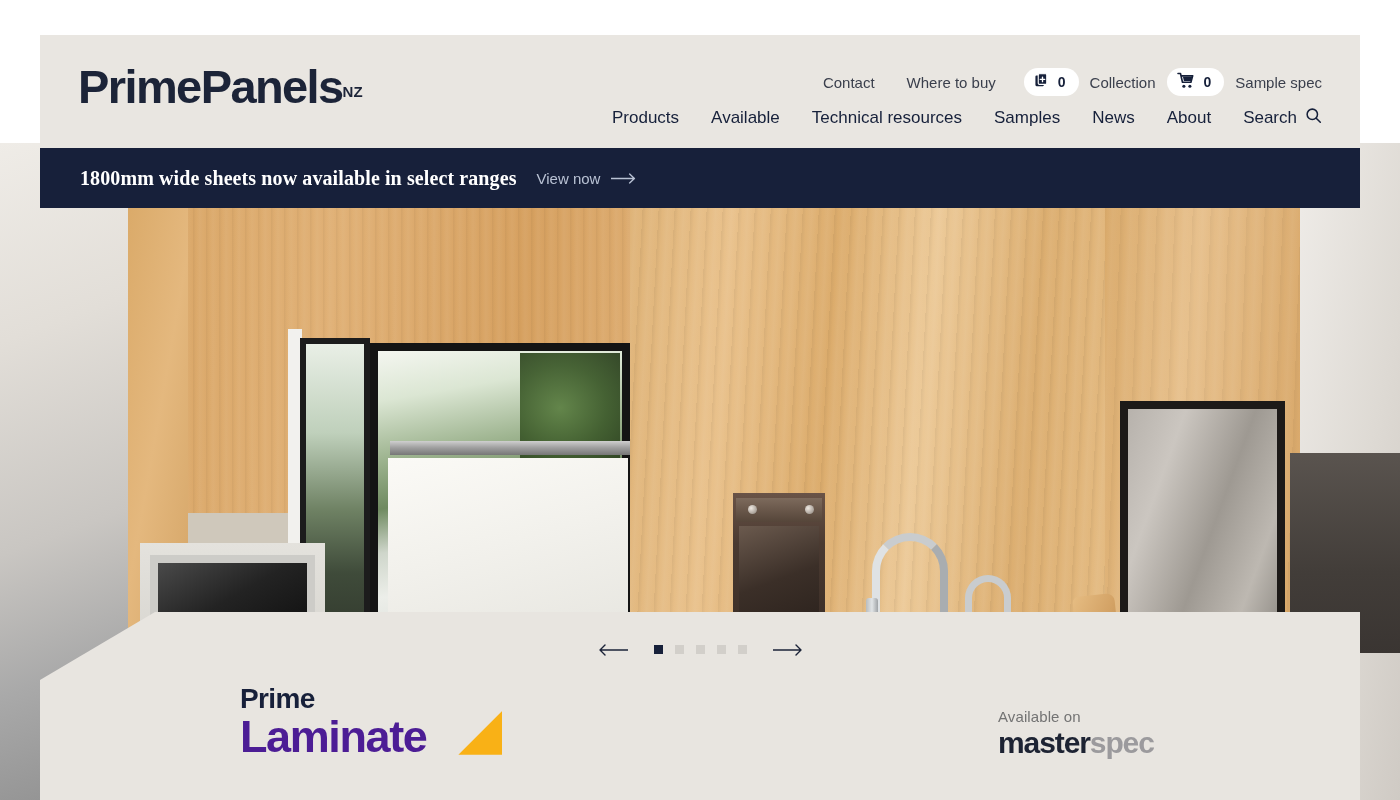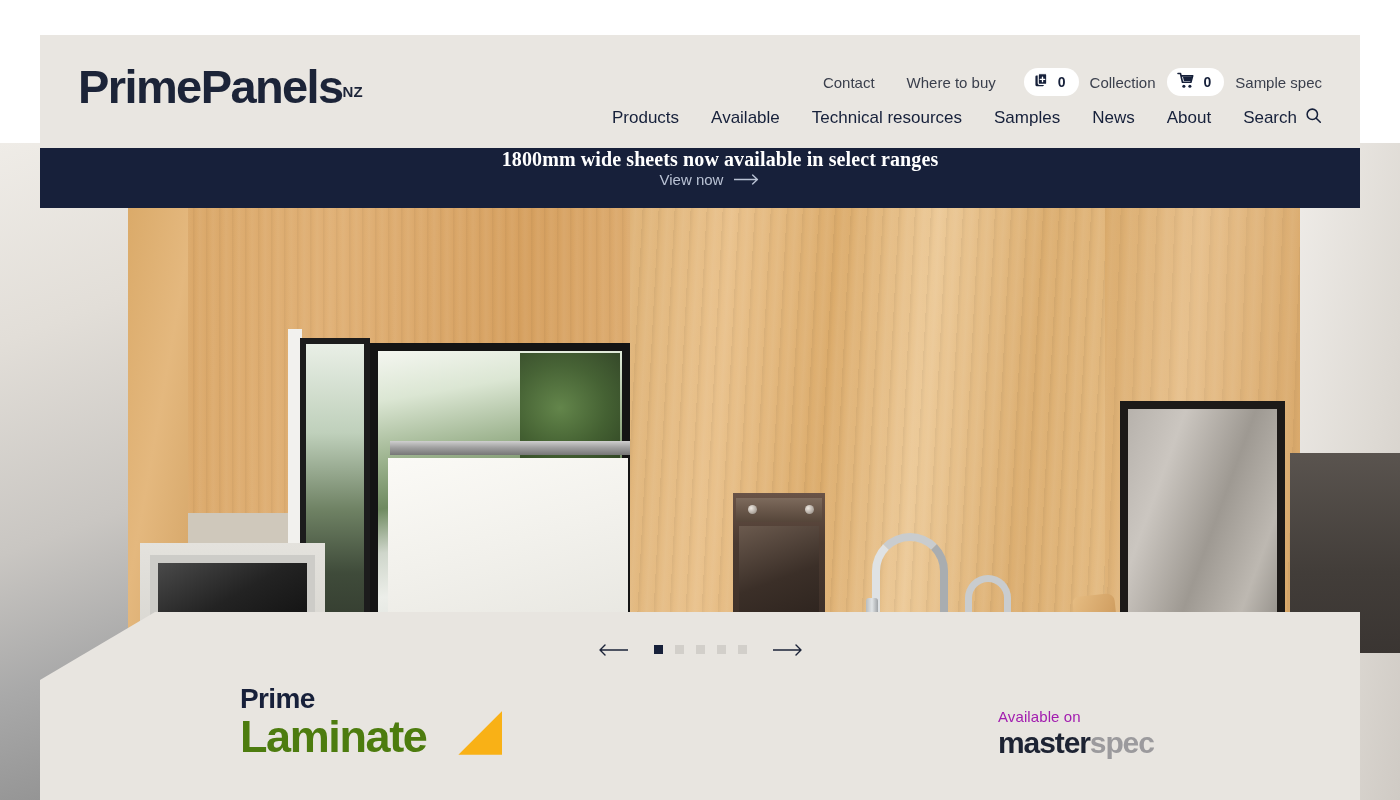--- a/index.html
+++ b/index.html
@@ -199,46 +199,46 @@
   #main-nav{
     position:absolute; right:38px; top:72px; display:flex; align-items:center; gap:0;
     font-size:17px; color:#16203a;
   }
   #main-nav .n-item{ padding:0 16px; cursor:pointer; white-space:nowrap; }
   #main-nav .n-item:last-child{ padding-right:0; display:flex; align-items:center; gap:8px; }
 
   
   #banner{
     position:absolute; left:40px; top:148px; width:1320px; height:60px;
-    background:#17203a; z-index:6; display:flex; align-items:center;flex-direction:column;
+    background:#17203a; z-index:6; display:flex; align-items:center;
   }
   #banner-text{
     font-family:"Liberation Serif", serif; font-size:20px; font-weight:700;
     color:#ffffff; margin-left:40px; letter-spacing:.1px;
   }
   #banner-link{
     margin-left:20px; font-size:15px; color:#b9c2d4; display:flex; align-items:center; gap:11px;
     cursor:pointer;
   }
 
   
   #bottom-panel{
     position:absolute; left:40px; top:612px; width:1320px; height:188px;
     background:#e8e5e0; z-index:7;
     clip-path:polygon(115px 0%, 100% 0%, 100% 100%, 0% 100%, 0% 68px);
   }
   #brand-block{ position:absolute; left:200px; top:72px; display:flex; align-items:flex-end; gap:32px;justify-content:space-between; }
   .brand-prime{ font-size:28px; font-weight:700; color:#17203a; letter-spacing:-.6px; line-height:1.05; }
-  .brand-laminate{ font-size:45px; font-weight:700; color:#4d7c0f; letter-spacing:-1.4px; line-height:1.05; }
+  .brand-laminate{ font-size:45px; font-weight:700; color:#4c1d95; letter-spacing:-1.4px; line-height:1.05; }
   .brand-tri{
     width:44px; height:44px; margin-bottom:6px;
     background:#f9b116; clip-path:polygon(100% 0%, 100% 100%, 0% 100%);
   }
   #masterspec{ position:absolute; left:958px; top:96px; }
-  .ms-avail{ font-size:15px; color:#a21caf; letter-spacing:.1px; margin-bottom:3px; }
+  .ms-avail{ font-size:15px; color:#737373; letter-spacing:.1px; margin-bottom:3px; }
   .ms-logo{ font-size:30px; font-weight:700; letter-spacing:-1.1px; line-height:1;text-align:right; }
   .ms-master{ color:#1d2333; }
   .ms-spec{ color:#9b9a9d; }
 
   
   #carousel-ctrl{
     position:absolute; left:0; right:0; top:640px; z-index:8;
     display:flex; align-items:center; justify-content:center; gap:0;
   }
   .car-arrow{ color:#1b2338; font-size:19px; line-height:1; cursor:pointer; padding:0 6px; }

